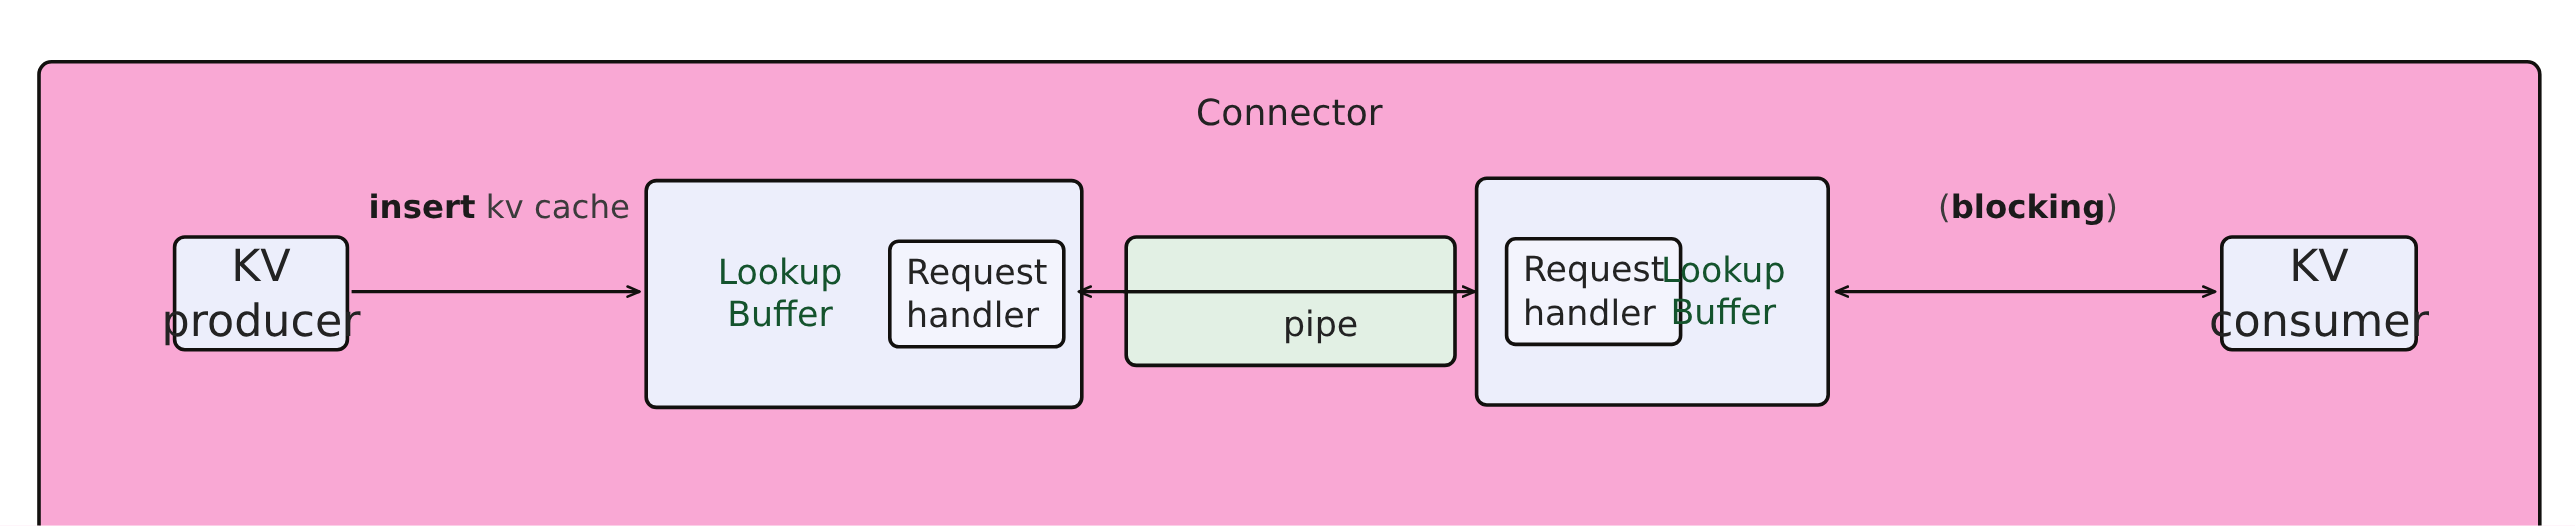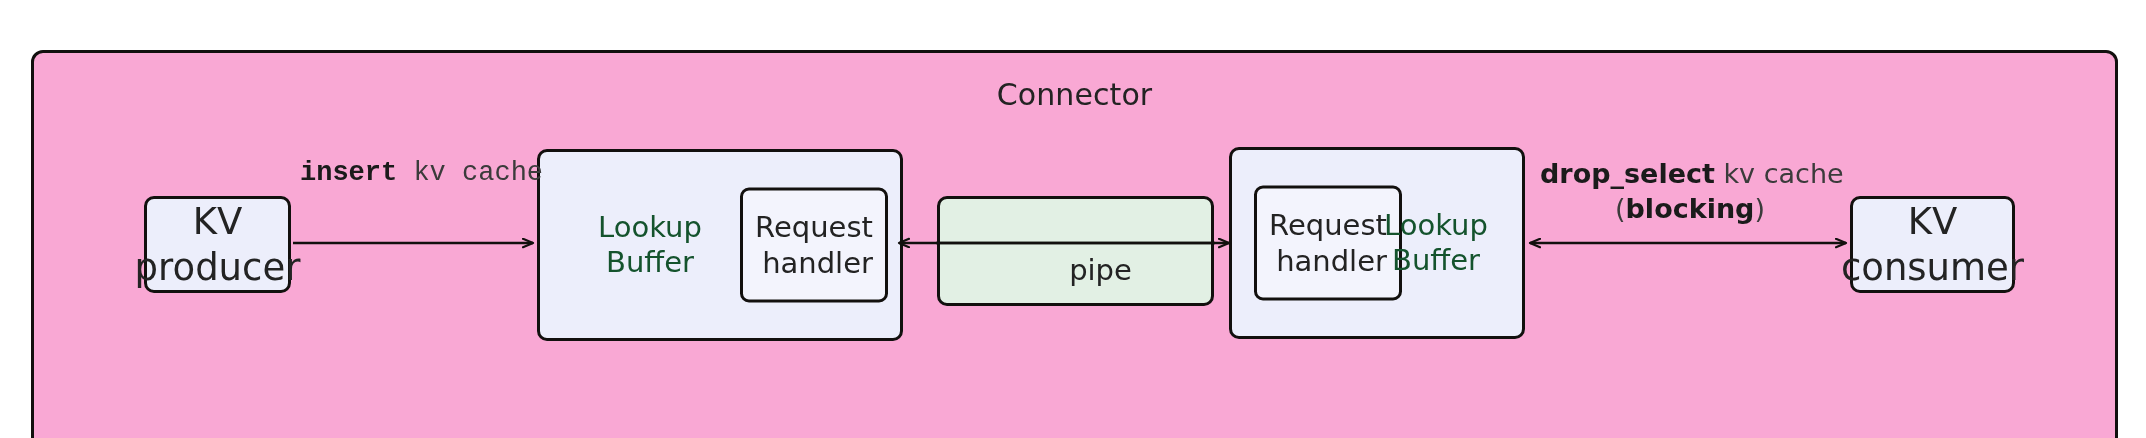--- a/index.html
+++ b/index.html
@@ -113,29 +113,29 @@
   
   .req-handler {
     position: absolute;
     box-sizing: border-box;
     background: #f3f4fd;
     border: 3px solid #12100e;
     border-radius: 9px;
     font-size: 29px;
     line-height: 1.22;
     color: #232323;
-    text-align: right;
+    text-align: left;
     display: flex;
     align-items: center;
     justify-content: center;
     white-space: pre-line;
     top: 50%;
     transform: translateY(-50%);
     width: 148px;
-    height: 115px;
+    height: 91px;
   }
   .lookup-buffer-left .req-handler { left: 200px; }
   .lookup-buffer-right .req-handler { left: 22px; }
 
   
   .pipe-box {
     position: absolute;
     left: 937px;
     top: 196px;
     width: 277px;
@@ -175,21 +175,20 @@
     text-align: center;
     white-space: nowrap;
   }
   .edge-label b { color: #1b1b1b; font-weight: 700; }
   .edge-label .paren { color: #3b3b3b; }
 
   .label-insert {
     left: 300px;
     top: 156px;
     width: 232px;
-    font-family: Liberation Mono, monospace;
   }
   .label-drop {
     left: 1540px;
     top: 156px;
     width: 300px;
   }
 </style>
 </head>
 <body>
 
@@ -251,20 +250,17 @@
   </svg>
 
   <div class="edge-label label-insert">
     <div>
       <b>insert</b><span> kv cache</span>
     </div>
   </div>
 
   <div class="edge-label label-drop">
     <div>
-      <b>drop_select</b><span> kv cache</span>
-    </div>
-    <div>
       <span class="paren">(</span><b>blocking</b><span class="paren">)</span>
     </div>
   </div>
 
 </div>
 
 </body></html>

